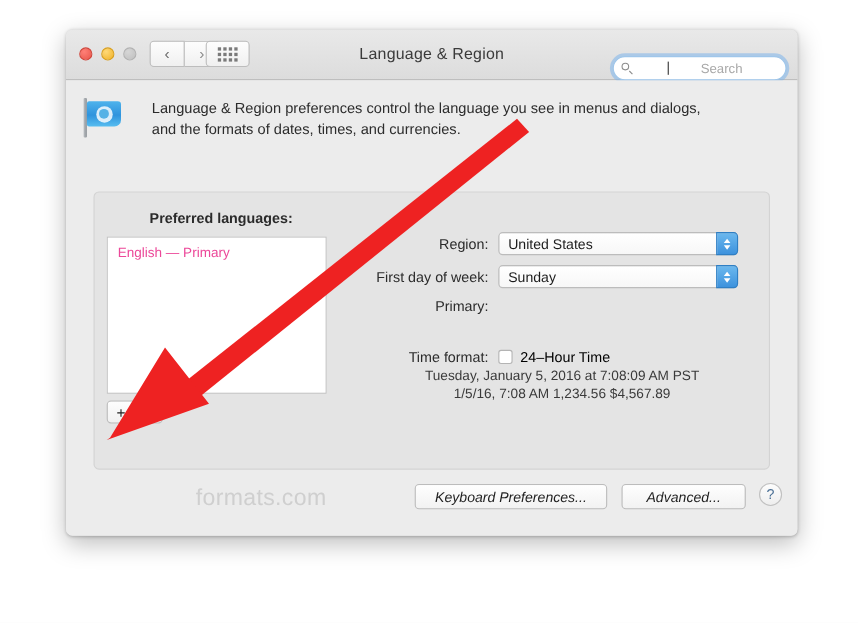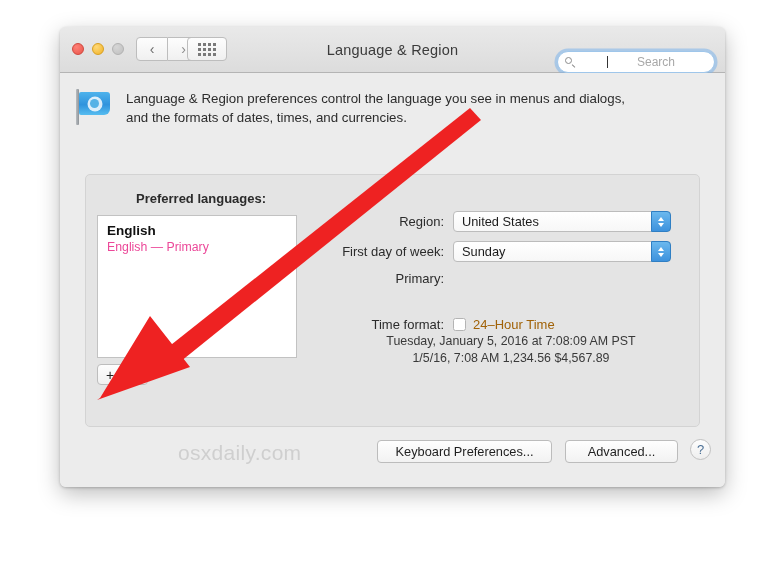--- a/index.html
+++ b/index.html
@@ -108,21 +108,21 @@
     transform: rotate(45deg); transform-origin: left center;
   }
   .caret {
     width: 1px; height: 12px; background: #333; margin-right: 1px;
   }
   .s-placeholder { font-size: 12px; color: #a8a8a8; }
 
   
   .wbody { position: absolute; left: 0; top: 46px; width: 665px; height: 414px; background: #ececec; }
 
-  .desc-row { position: absolute; left: 12px; top: 13px; width: 645px; display: flex; }
+  .desc-row { position: absolute; left: 12px; top: 13px; width: 645px; display: flex; gap: 12px; }
 
   .unflag { width: 42px; height: 42px; position: relative; flex: none; }
   .pole {
     position: absolute; left: 4px; top: 3px;
     width: 3px; height: 36px;
     background: linear-gradient(to right, #b9bdc1, #8e9398);
     border-radius: 1px;
   }
   .flag {
     position: absolute; left: 7px; top: 6px;
@@ -225,41 +225,42 @@
   .stepper i.down { border-top: 4px solid #fff; }
 
   .cbrow { display: flex; align-items: center; margin-top: 31px; }
   .checkbox {
     width: 13px; height: 13px;
     background: #fff;
     border: 1px solid #b4b4b4;
     border-radius: 2.5px;
     box-sizing: border-box;
   }
-  .cblabel { margin-left: 7px; font-size: 13px; color: #a16207; }
+  .cblabel { margin-left: 7px; font-size: 13px; color: #000000; }
 
   .preview {
     position: absolute; left: 245px; top: 158px;
     width: 360px; text-align: center;
     font-size: 12.4px; color: #3a3a3a; line-height: 17px;
   }
 
   
   .watermark {
     position: absolute; left: 118px; top: 368px;
     font-size: 21px; color: #cfcfcf; letter-spacing: .3px;
   }
   .btn {
     position: absolute;
     height: 23px;
     background: linear-gradient(to bottom, #fefefe, #f2f2f2);
     border: 1px solid #bcbcbc; border-radius: 4px;
     display: flex; align-items: center; justify-content: center;
     font-size: 12.8px; color: #1f1f1f;
     box-sizing: border-box;
+    font-style: italic;
   }
   .btn.kbd { left: 317px; top: 367px; width: 175px; }
   .btn.adv { left: 505px; top: 367px; width: 113px; }
   .helpbtn {
     position: absolute; left: 630px; top: 366px;
     width: 21px; height: 21px; border-radius: 50%;
     background: linear-gradient(to bottom, #fdfdfd, #eeeeee);
     border: 1px solid #c1c1c1;
     display: flex; align-items: center; justify-content: center;
     font-size: 13px; color: #4a6f95;
@@ -335,21 +336,20 @@
           <div>and the formats of dates, times, and currencies.</div>
         </div>
       </div>
 
       <div class="panel">
 
         <div class="pl-label">Preferred languages:</div>
 
         <div class="listbox">
           <div class="lang-item">
-            <div class="lang-name">English</div>
             <div class="lang-sub">English — Primary</div>
           </div>
         </div>
 
         <div class="pm">
           <div class="plus">+</div>
           <div class="minus">—</div>
         </div>
 
         <div class="form">
@@ -386,21 +386,21 @@
             <div class="cblabel">24–Hour Time</div>
           </div>
         </div>
 
         <div class="preview">
           <div>Tuesday, January 5, 2016 at 7:08:09 AM PST</div>
           <div>1/5/16, 7:08 AM     1,234.56     $4,567.89</div>
         </div>
       </div>
 
-      <div class="watermark">osxdaily.com</div>
+      <div class="watermark">formats.com</div>
 
       <div class="btn kbd">Keyboard Preferences...</div>
       <div class="btn adv">Advanced...</div>
       <div class="helpbtn">?</div>
     </div>
   </div>
 
   <svg class="arrow" viewBox="0 0 780 566">
     <g fill="#ee2222">
       <polygon points="470,108 481,120 170,370 157,356"></polygon>

